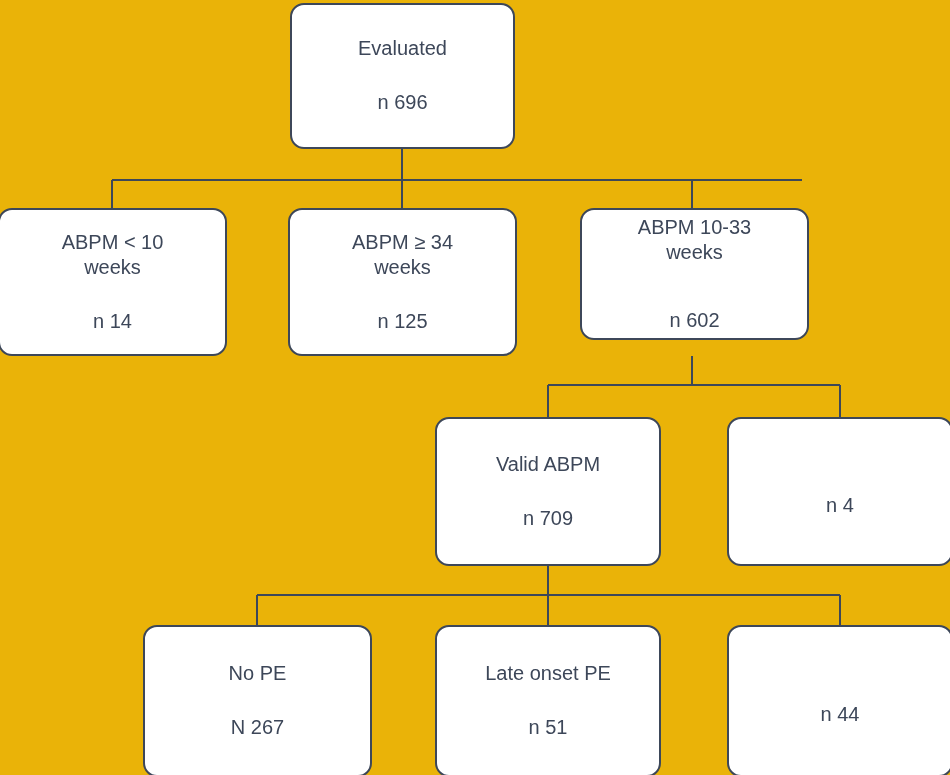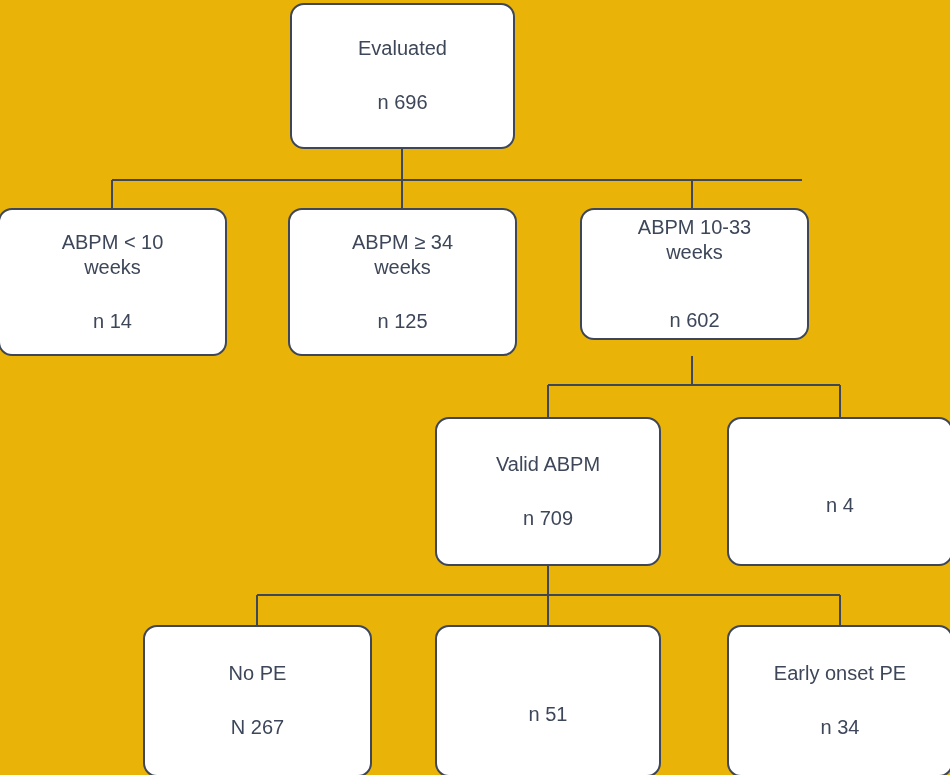--- a/index.html
+++ b/index.html
@@ -124,21 +124,21 @@
   <div class="node" id="node-nonvalid-abpm">
     <span class="node-count">n 4</span>
   </div>
 
   <div class="node" id="node-no-pe">
     <span class="node-label">No PE</span>
     <span class="node-count">N 267</span>
   </div>
 
   <div class="node" id="node-late-onset-pe">
+    <span class="node-label">Late onset PE</span>
     <span class="node-count">n 51</span>
   </div>
 
   <div class="node" id="node-early-onset-pe">
-    <span class="node-label">Early onset PE</span>
-    <span class="node-count">n 34</span>
+    <span class="node-count">n 44</span>
   </div>
 
 </div>
 
 </body></html>

